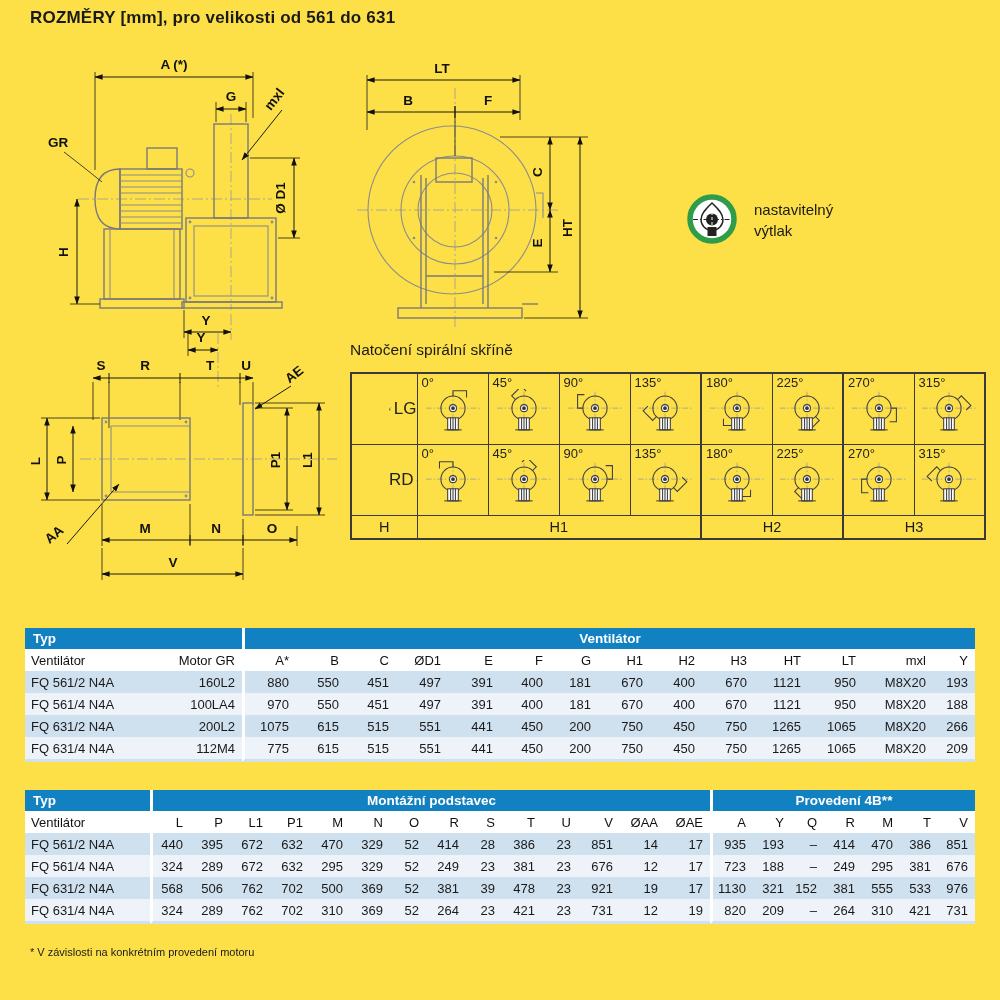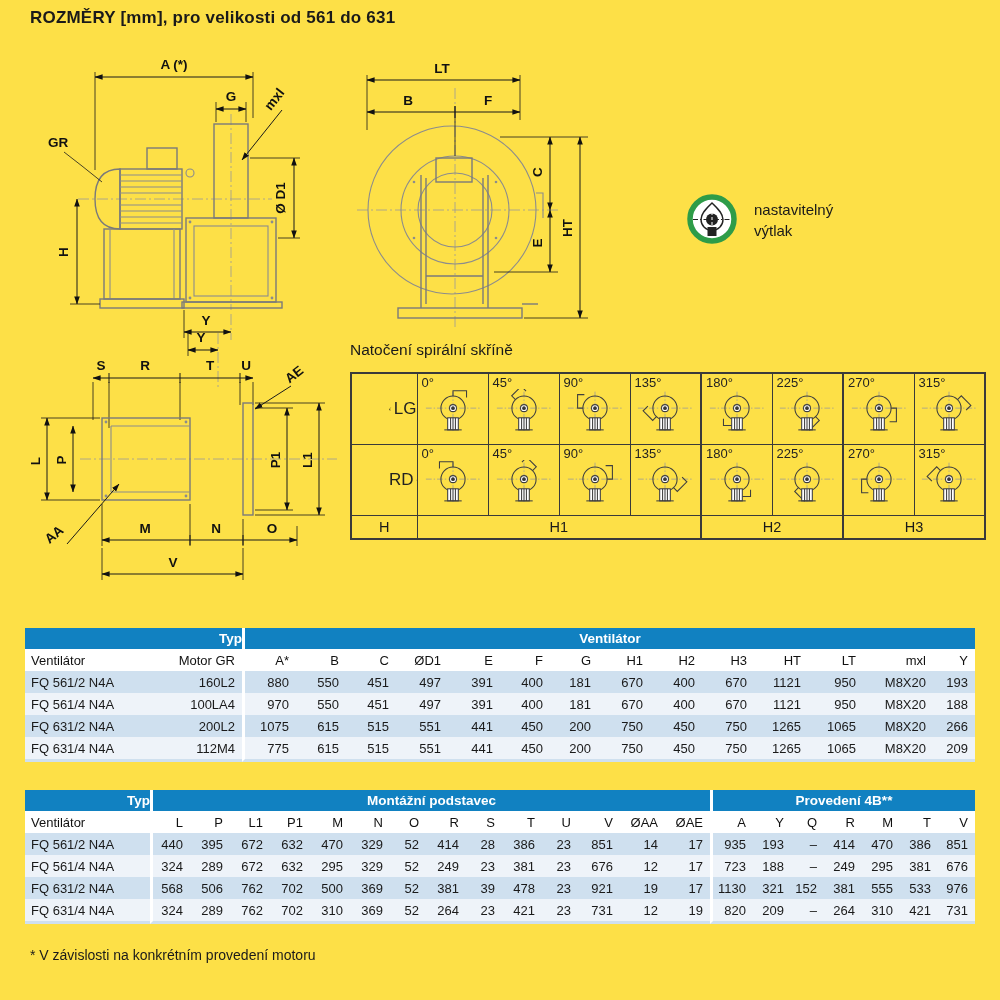--- a/index.html
+++ b/index.html
@@ -38,29 +38,29 @@
   .rot-table td.rfoot{height:22px;text-align:center;vertical-align:middle;font-size:14.5px;}
   .rot-note{position:absolute;left:350px;top:549px;width:636px;text-align:right;font-size:14px;}
 
   
   .dtable{position:absolute;left:25px;border-collapse:separate;border-spacing:0;font-size:13px;table-layout:fixed;}
   #table1{top:628px;} #table2{top:790px;}
   .dtable th,.dtable td{padding:0 7px 0 0;height:22px;text-align:right;font-weight:normal;
                         white-space:nowrap;overflow:hidden;}
   .dtable .ghead{background:var(--blue);color:#fff;font-weight:bold;text-align:center;height:21px;
                  font-size:13.5px;padding:0;}
-  .dtable .ghead.gfirst{text-align:right;padding-left:8px;margin-top:28px;}
+  .dtable .ghead.gfirst{text-align:left;padding-left:8px;margin-top:28px;}
   .dtable .chead{background:#fff;color:#111;}
   .dtable .first{text-align:left;padding-left:6px;}
   .dtable .sec{border-left:3px solid #fff;}
   .dtable tbody tr.odd td{background:var(--rowOdd);}
   .dtable tbody tr.even td{background:var(--rowEven);}
   .dtable tbody tr:last-child td{border-bottom:3px solid var(--rowOdd);}
 
-  .footnotes{position:absolute;left:30px;top:943px;font-size:14px;line-height:1.75;}
+  .footnotes{position:absolute;left:30px;top:943px;font-size:11px;line-height:1.75;}
 </style>
 </head>
 <body>
 
 <div class="page">
 
   <div class="title">ROZMĚRY [mm], pro velikosti od 561 do 631</div>
 
   <svg class="dwg" id="side-view" width="318" height="292" viewBox="0 0 318 292" style="left:20px;top:52px">
     <defs>

